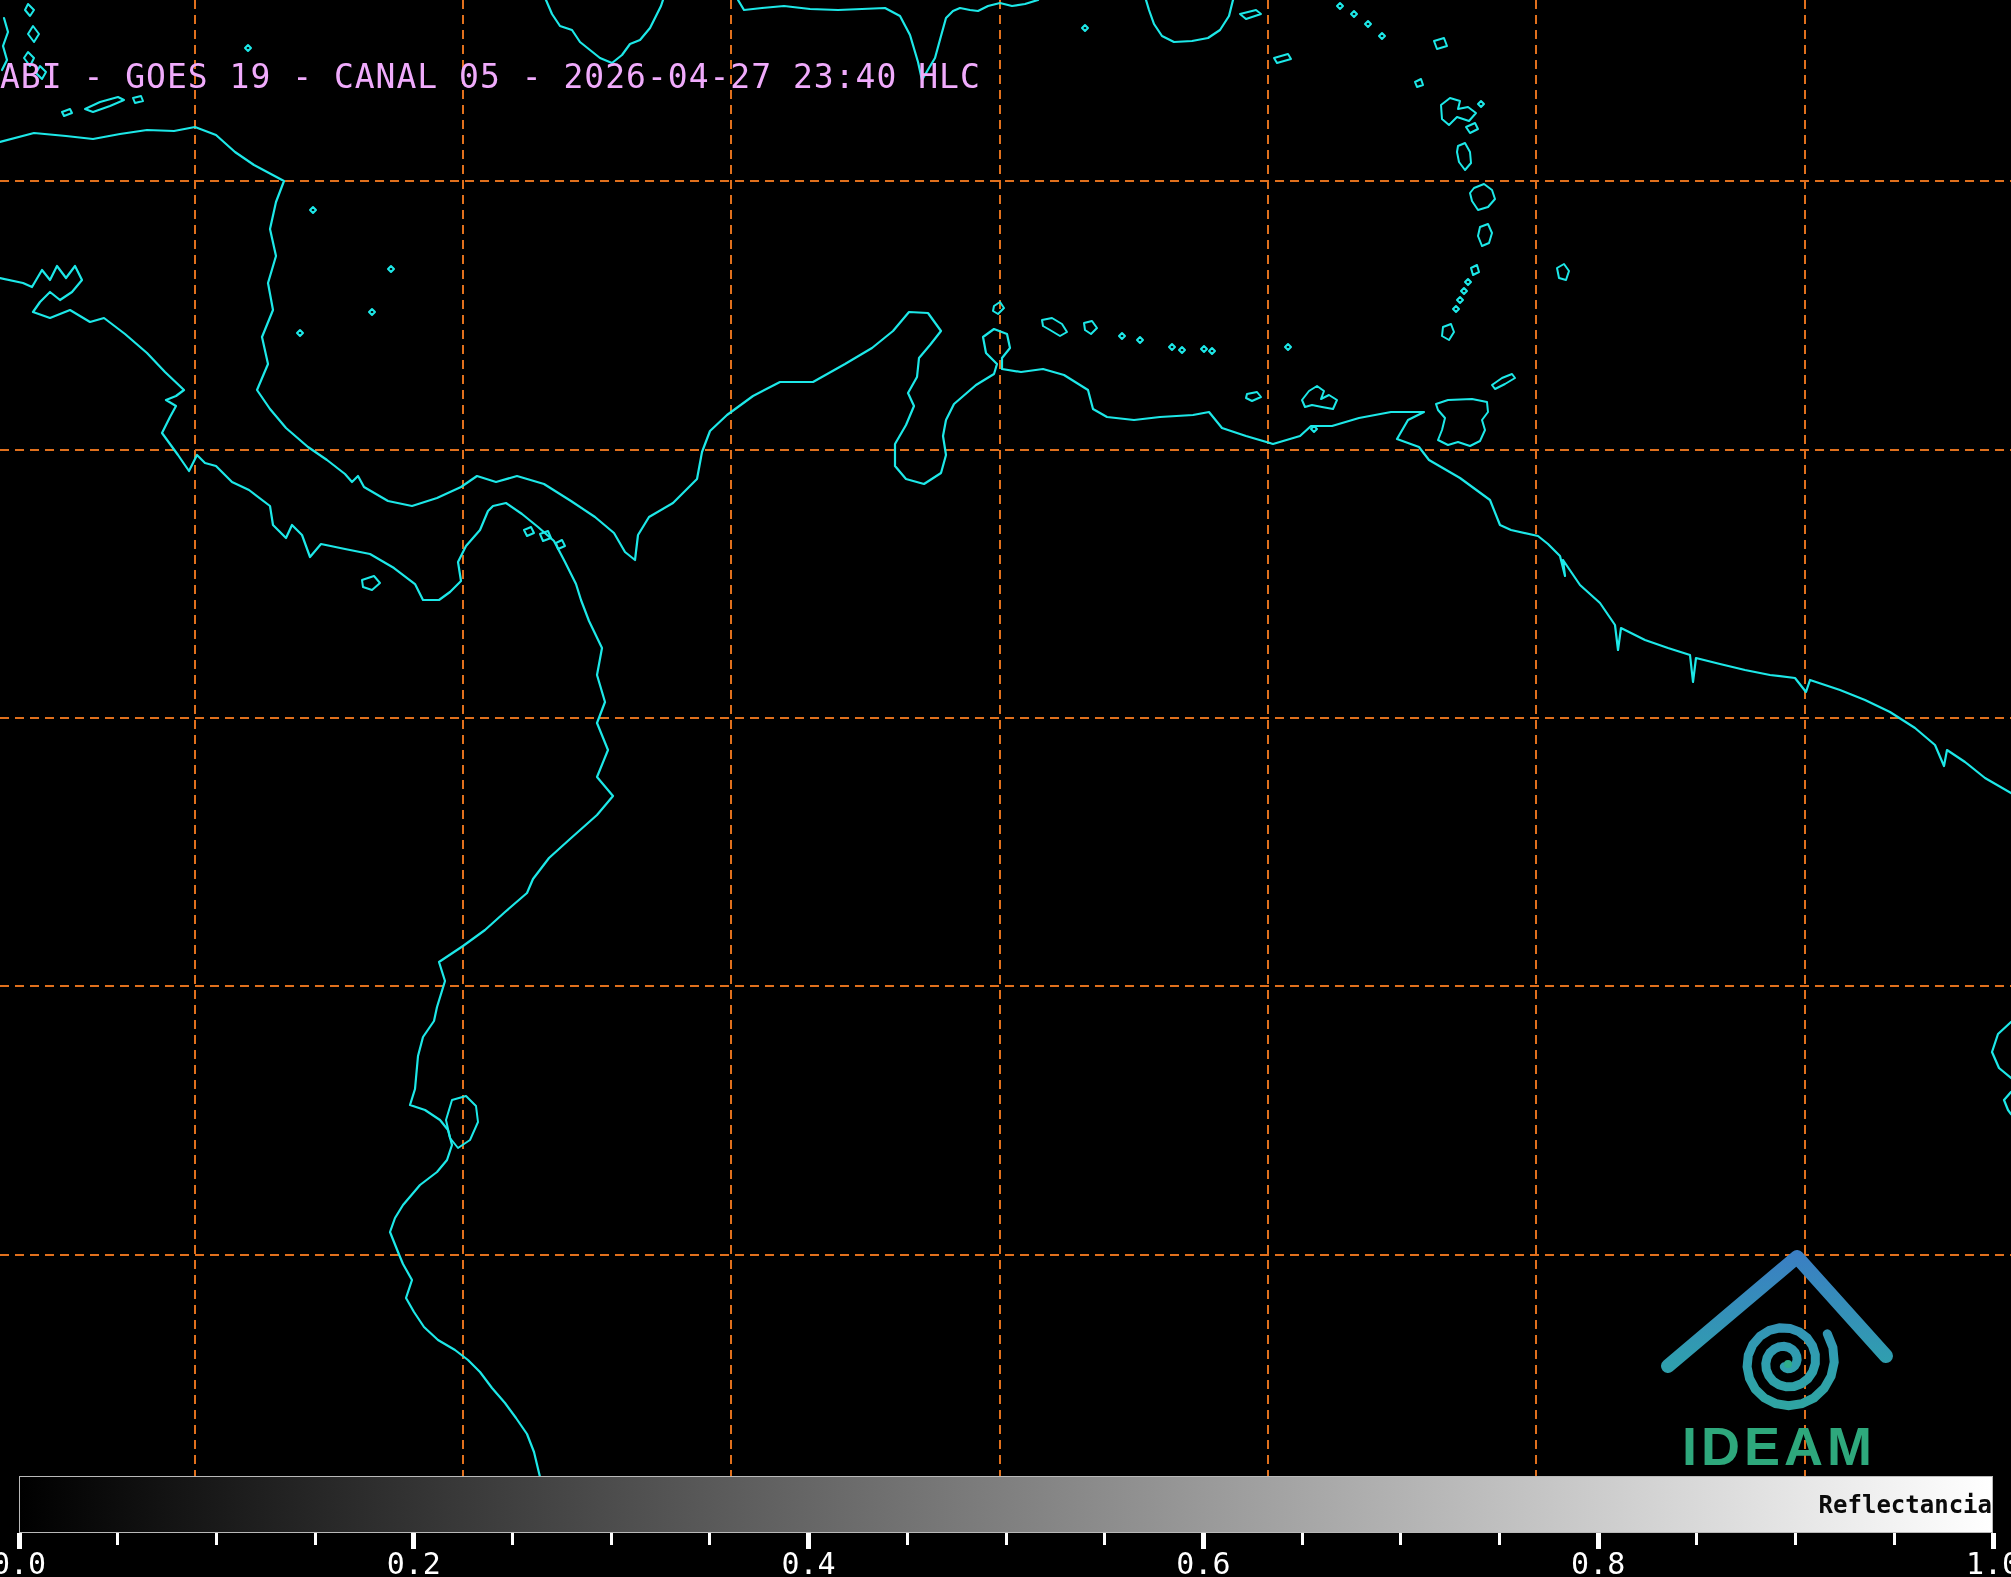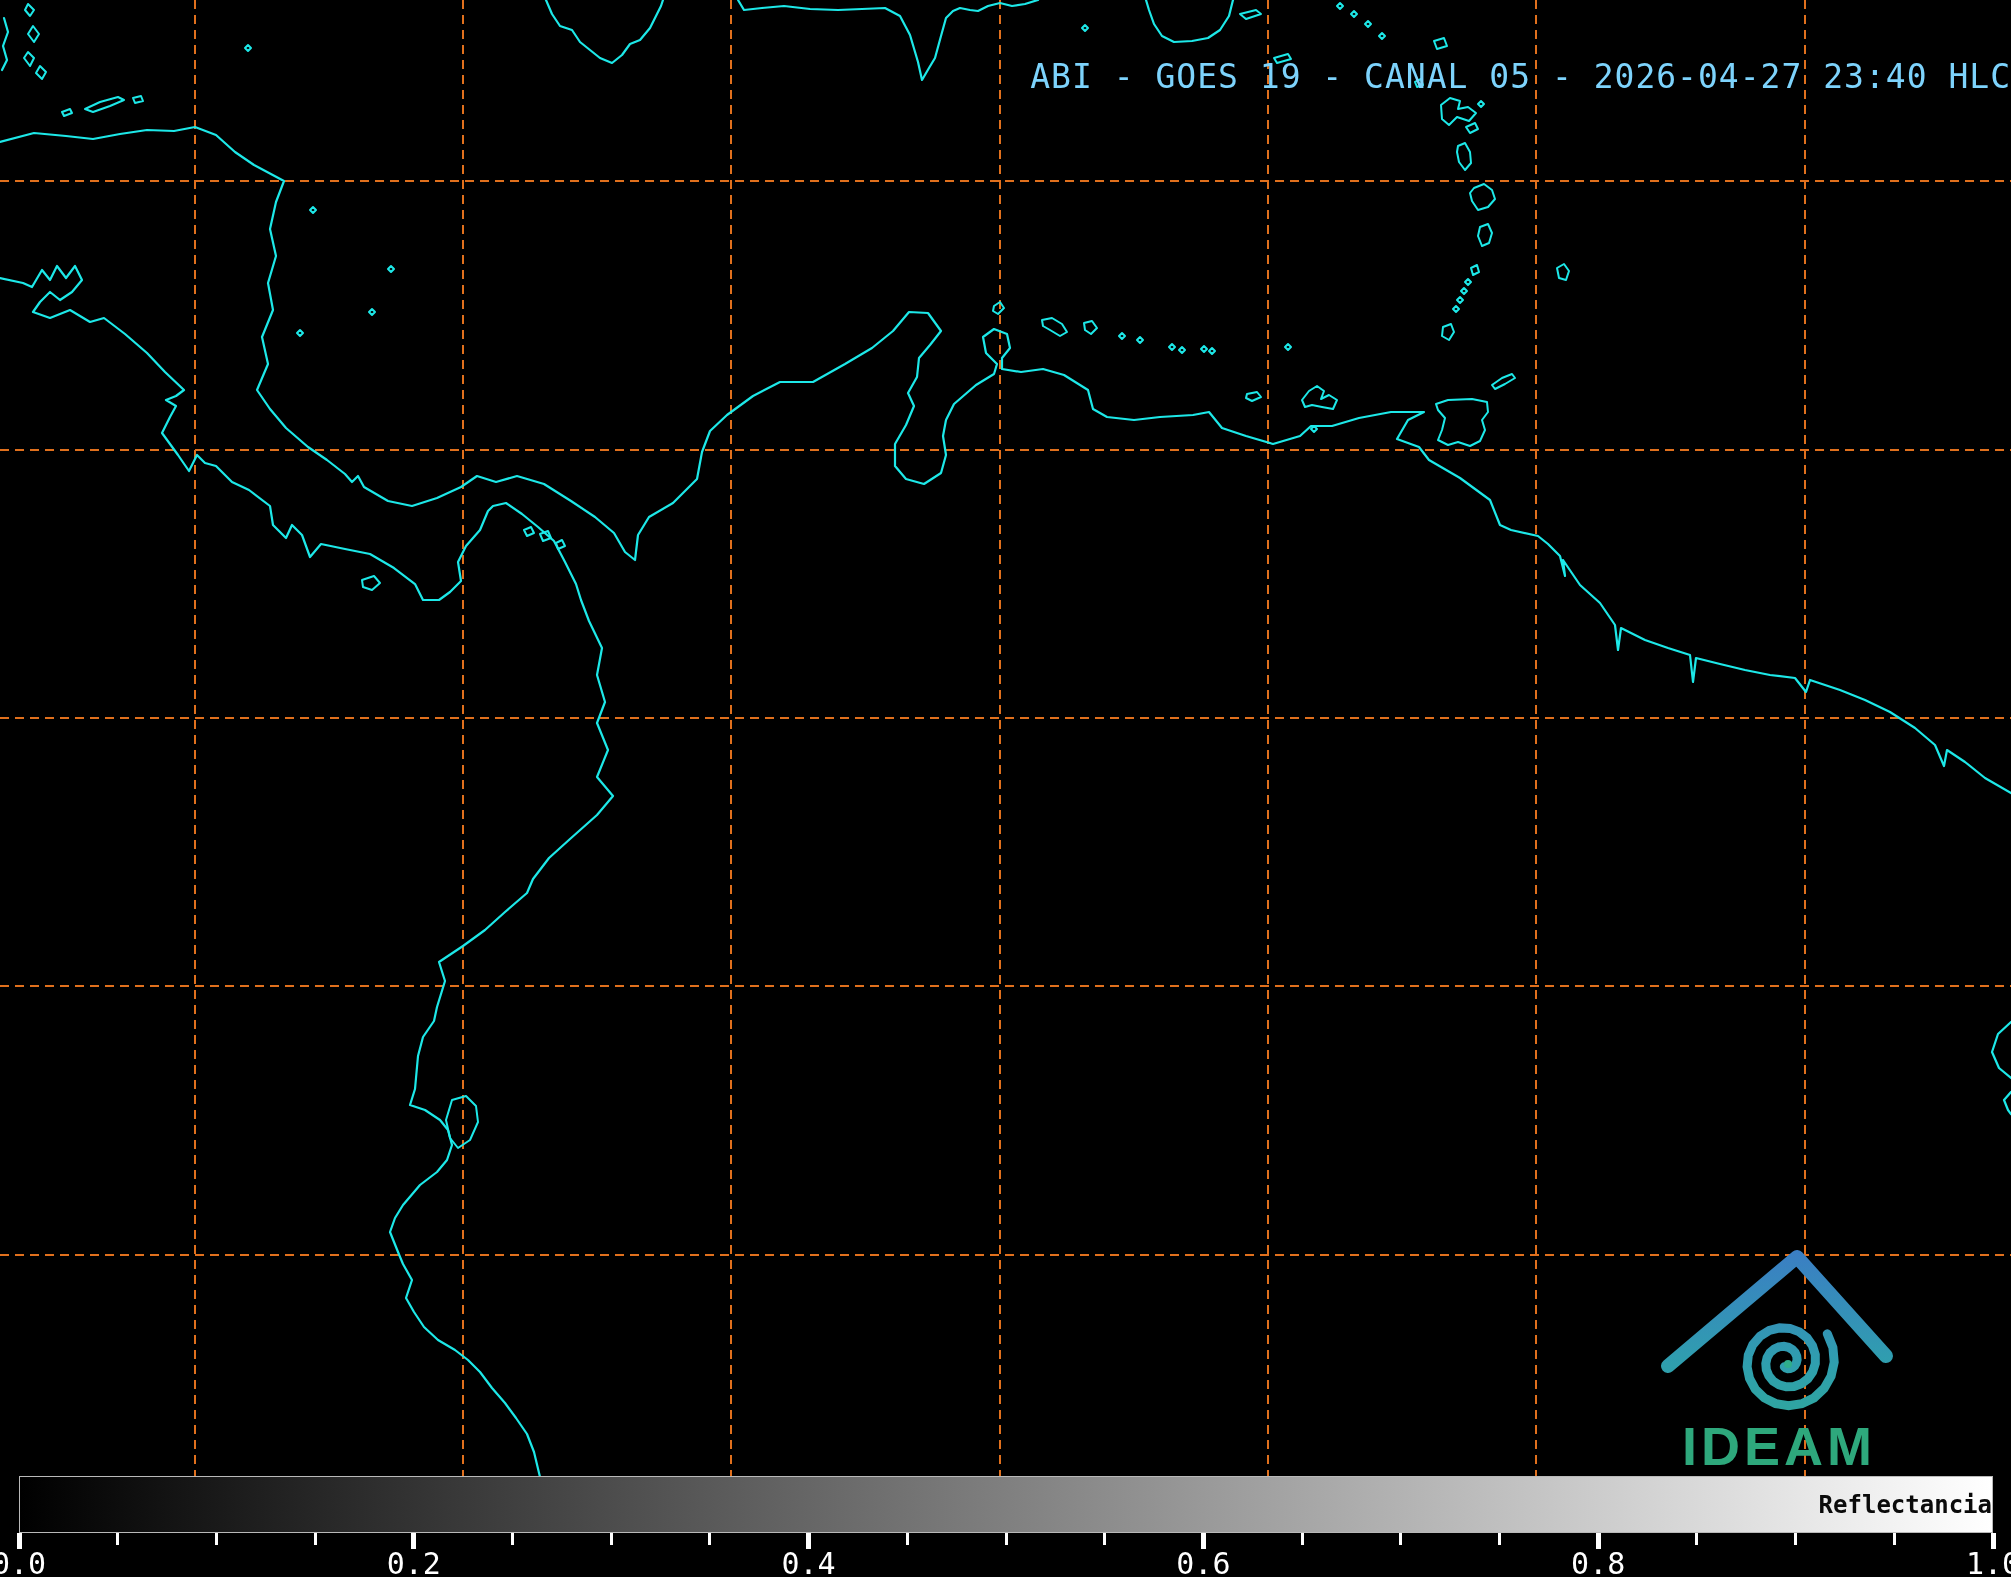--- a/index.html
+++ b/index.html
@@ -2,22 +2,22 @@
 <html><head>
 <meta charset="utf-8">
 <style>
   html,body{margin:0;padding:0;background:#000;}
   .screen{position:relative;width:2011px;height:1577px;background:#000;overflow:hidden;
           font-family:"DejaVu Sans Mono", monospace;}
   #map{position:absolute;left:0;top:0;}
   .grid{stroke-dasharray:9 6;stroke-width:2;fill:none;}
   .coast{fill:none;stroke-width:2.2;stroke-linejoin:round;stroke-linecap:round;}
   .isle{fill:none;stroke-width:2;stroke-linejoin:round;}
-  .title{position:absolute;top:57px;left:0;width:100%;text-align:right;
-         color:#7dd3fc;font-size:33px;letter-spacing:1px;white-space:pre;}
+  .title{position:absolute;top:57px;left:0;width:100%;text-align:left;
+         color:#f0abfc;font-size:33px;letter-spacing:1px;white-space:pre;}
   .cbar{position:absolute;left:19px;top:1476px;width:1974px;height:57px;
         background:linear-gradient(to right,#000000,#ffffff);
         border:1px solid #b9b9b9;box-sizing:border-box;}
   .cbar-label{position:absolute;left:0;top:0;width:100%;height:57px;line-height:57px;
         text-align:right;color:#0a0a0a;font-weight:bold;font-size:24px;}
   .tick{position:absolute;background:#ffffff;}
   .ticklabel{position:absolute;top:1546px;transform:translateX(-50%);
         color:#ffffff;font-size:30px;white-space:nowrap;}
   #logo-text{font-family:"Liberation Sans", sans-serif;font-weight:bold;letter-spacing:4px;}
 </style>

